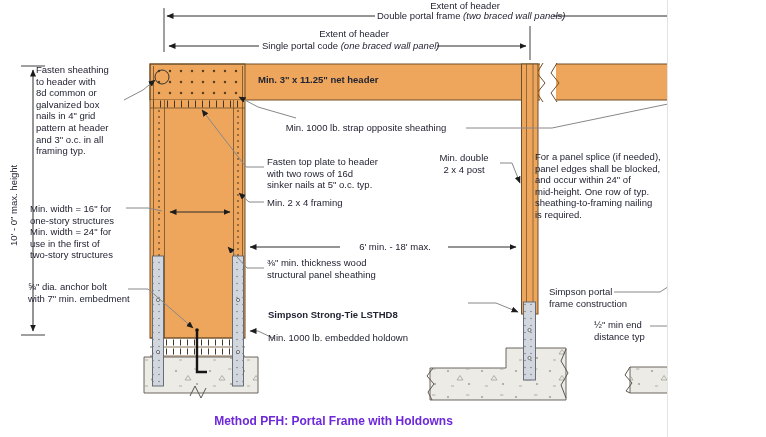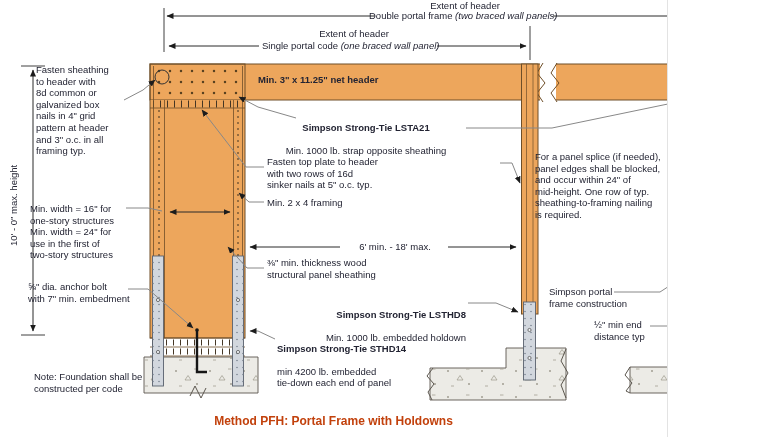--- a/index.html
+++ b/index.html
@@ -8,27 +8,27 @@
     font-family:"Liberation Sans",sans-serif;outline:1px solid #e3e3e3;
   }
   .stage svg{position:absolute;left:0;top:0;}
   .lbl{
     position:absolute;font:9.5px/11.6px "Liberation Sans",sans-serif;
     color:#232433;white-space:pre-line;
   }
   .b{font-weight:bold;}
   .it{font-style:italic;}
   .ctr{text-align:center;}
-  .rt{text-align:right;}
+  .rt{}
   .vert{
     writing-mode:vertical-rl;transform:rotate(180deg);text-align:center;
   }
   .title{
     position:absolute;left:0;right:0;top:414px;text-align:center;
-    font:bold 12px/14px "Liberation Sans",sans-serif;color:#c2410c;
+    font:bold 12px/14px "Liberation Sans",sans-serif;color:#6d28d9;
   }
   .blk{display:block;}
 </style>
 </head>
 <body>
 
 <div class="stage">
 
 <svg width="766" height="437" viewBox="0 0 766 437">
   <defs>
@@ -183,38 +183,37 @@
     <path d="M468,303 H496 L518,312" marker-end="url(#arr)"></path>
     <path d="M275,339 L258,331 L250,331" marker-end="url(#arr)"></path>
     <path d="M500,163 H512 L520,183" marker-end="url(#arr)"></path>
     <path d="M677,157 H696 L726,201" marker-end="url(#arr)"></path>
     <path d="M614,292 H660 L700,266" marker-end="url(#arr)"></path>
     <path d="M650,326 H680 L704,346" marker-end="url(#arr)"></path>
   </g>
 </svg>
 
 <div class="lbl ctr" style="left:395px;top:0;width:140px">Extent of header</div>
-<div class="lbl" style="left:369px;top:10px"><span>Double portal frame </span><span class="it">(two braced wall panels)</span></div>
+<div class="lbl" style="left:377px;top:10px"><span>Double portal frame </span><span class="it">(two braced wall panels)</span></div>
 <div class="lbl ctr" style="left:289px;top:28px;width:130px">Extent of header</div>
 <div class="lbl" style="left:262px;top:40px"><span>Single portal code </span><span class="it">(one braced wall panel)</span></div>
 
 <div class="lbl" style="left:36px;top:64px">Fasten sheathing
 to header with
 8d common or
 galvanized box
 nails in 4" grid
 pattern at header
 and 3" o.c. in all
 framing typ.</div>
 <div class="lbl vert" style="left:8px;top:118px;width:14px;height:175px">10' - 0" max. height</div>
 
 <div class="lbl b" style="left:258px;top:74px">Min. 3" x 11.25" net header</div>
 
 <div class="lbl ctr" style="left:250px;top:110px;width:232px">
-  <span class="b blk">Simpson Strong-Tie LSTA21</span>
   <span class="blk">Min. 1000 lb. strap opposite sheathing</span>
 </div>
 
 <div class="lbl" style="left:267px;top:156px">Fasten top plate to header
 with two rows of 16d
 sinker nails at 5" o.c. typ.</div>
 <div class="lbl" style="left:267px;top:197px">Min. 2 x 4 framing</div>
 <div class="lbl" style="left:30px;top:203px">Min. width = 16" for
 one-story structures
 Min. width = 24" for
@@ -225,34 +224,29 @@
 
 <div class="lbl ctr" style="left:342px;top:241px;width:106px">6' min. - 18' max.</div>
 <div class="lbl" style="left:267px;top:257px">⅜" min. thickness wood
 structural panel sheathing</div>
 
 <div class="lbl rt" style="left:268px;top:297px;width:198px">
   <span class="b blk">Simpson Strong-Tie LSTHD8</span>
   <span class="blk">Min. 1000 lb. embedded holdown</span>
 </div>
 
-<div class="lbl" style="left:277px;top:331px">
-  <span class="b blk">Simpson Strong-Tie STHD14</span>
-  <span class="blk">min 4200 lb. embedded
-tie-down each end of panel</span>
-</div>
-
+
+<div class="lbl ctr" style="left:427px;top:152px;width:74px">Min. double
+2 x 4 post</div>
 <div class="lbl" style="left:535px;top:151px;width:152px">For a panel splice (if needed),
 panel edges shall be blocked,
 and occur within 24" of
 mid-height. One row of typ.
 sheathing-to-framing nailing
 is required.</div>
 <div class="lbl" style="left:549px;top:286px">Simpson portal
 frame construction</div>
 <div class="lbl" style="left:594px;top:319px">½" min end
 distance typ</div>
-<div class="lbl" style="left:34px;top:371px">Note: Foundation shall be
-constructed per code</div>
 
 <div class="title">Method PFH: Portal Frame with Holdowns</div>
 
 </div>
 
 </body></html>

